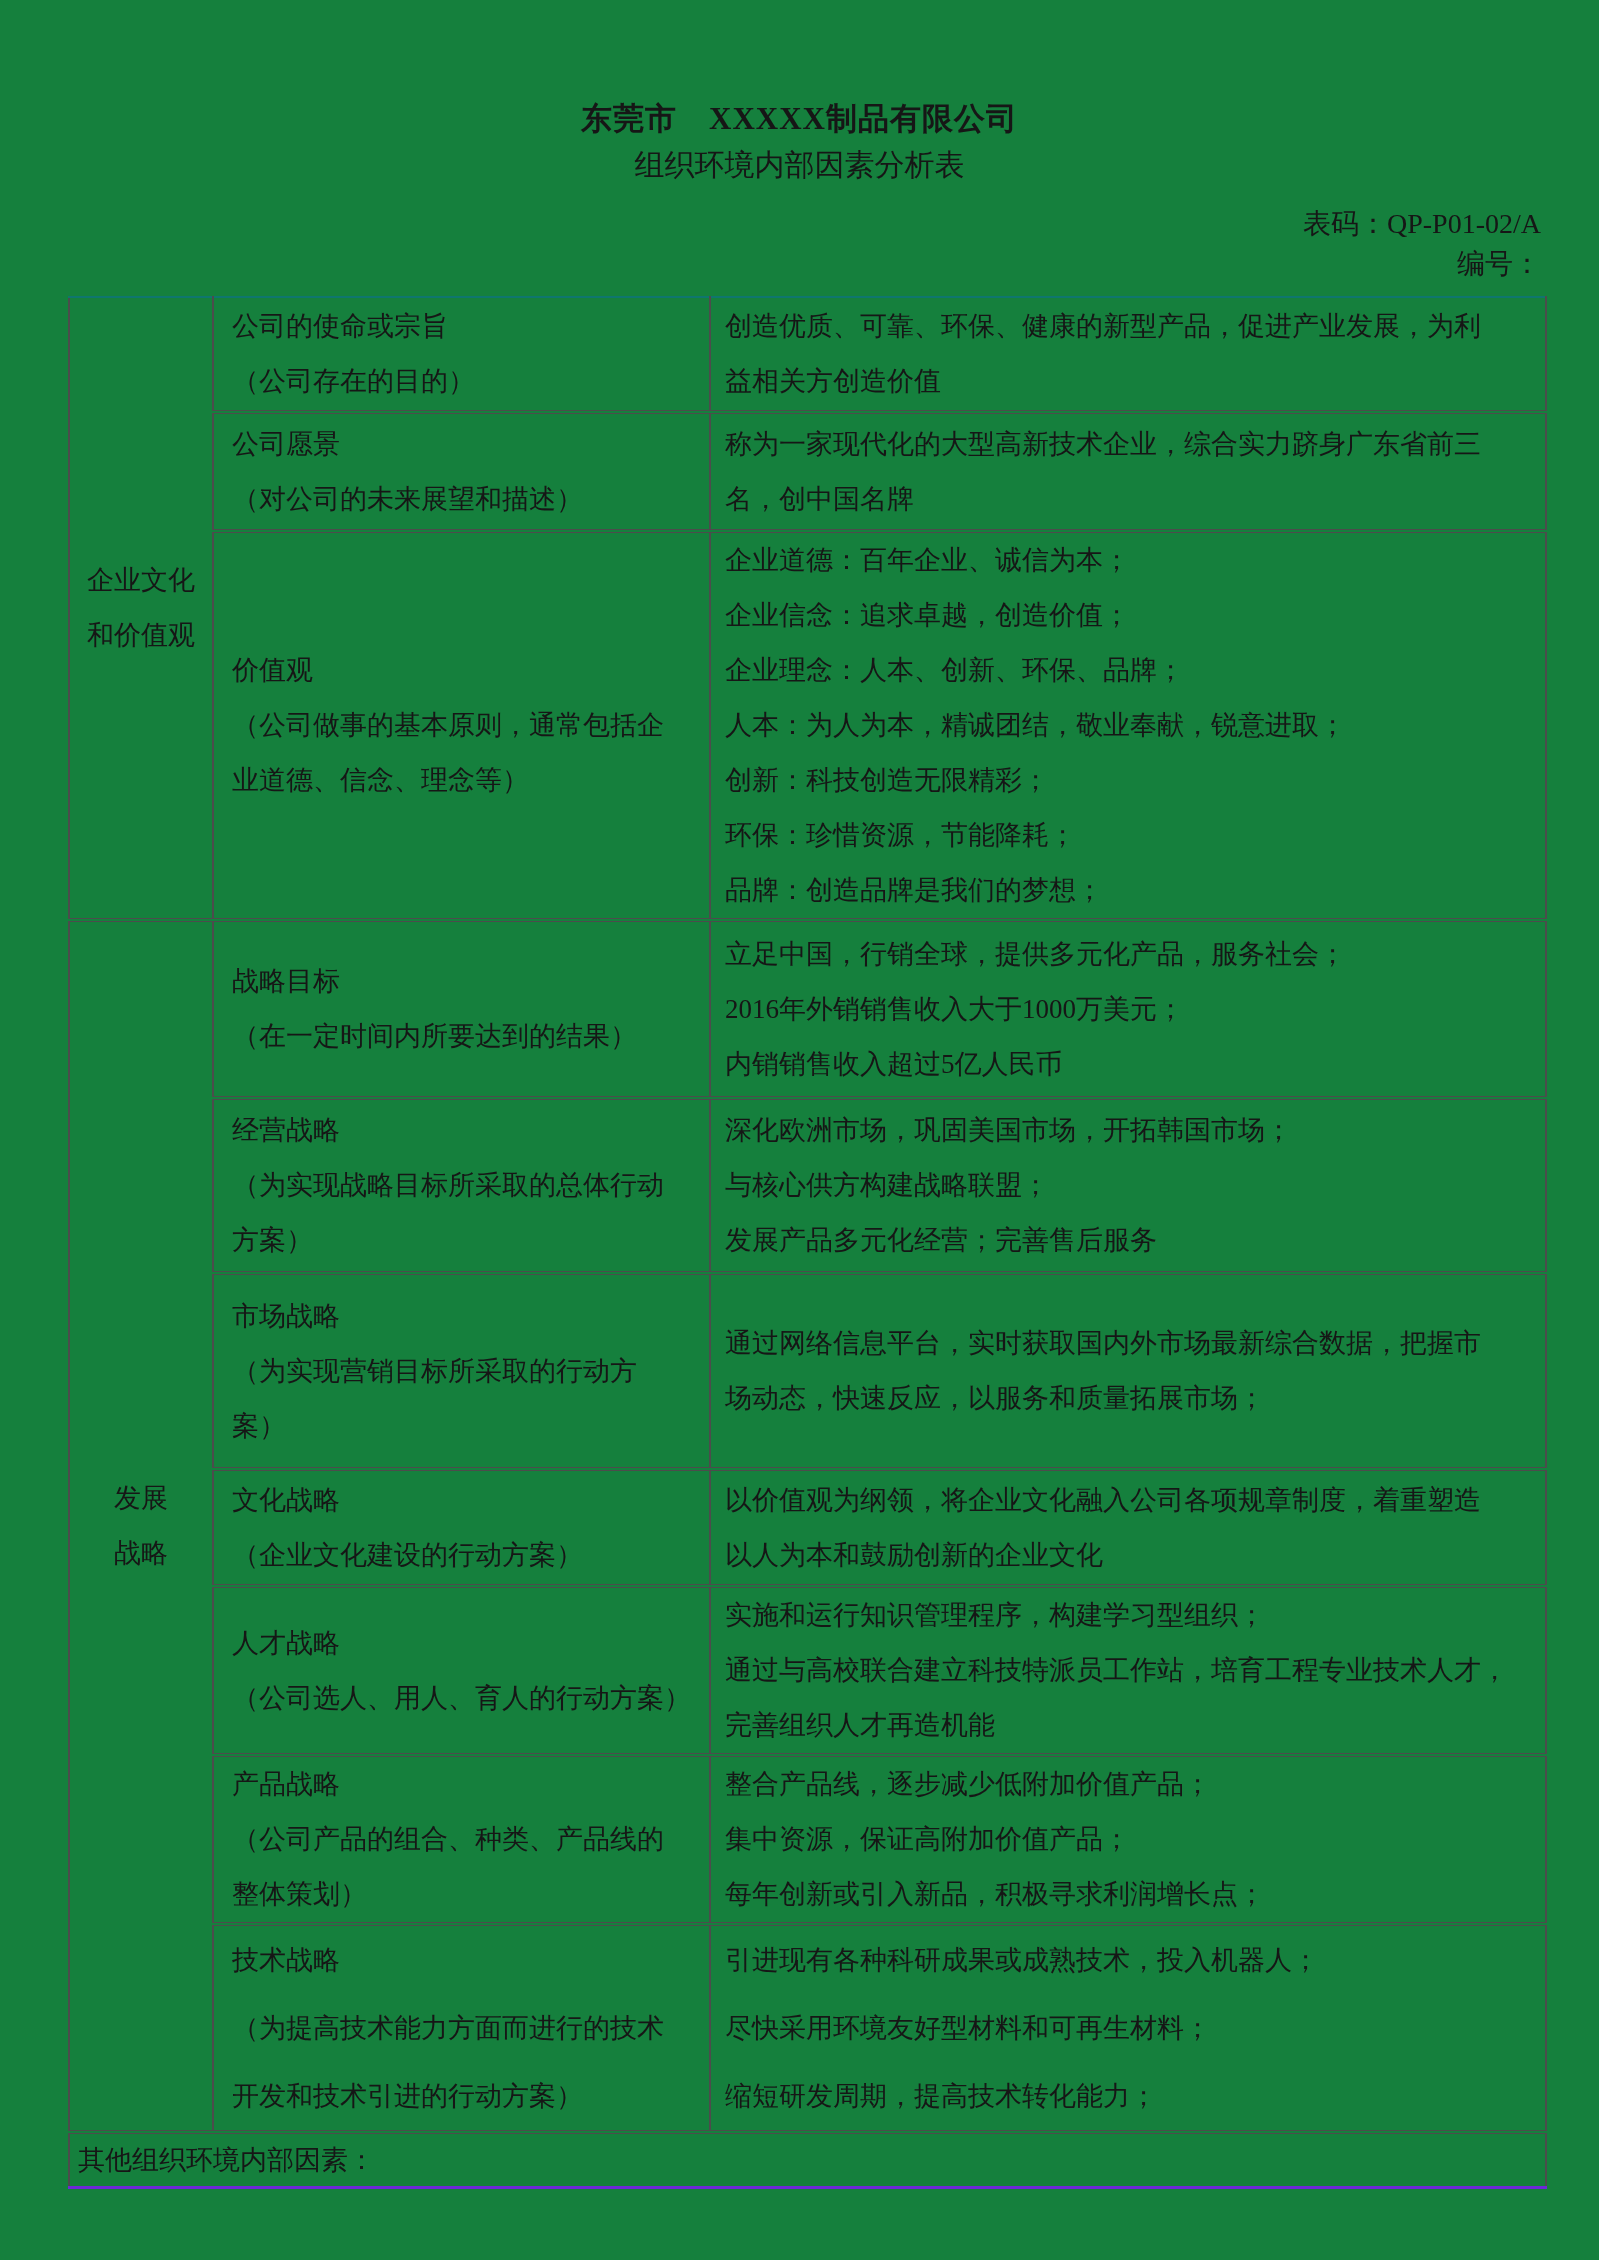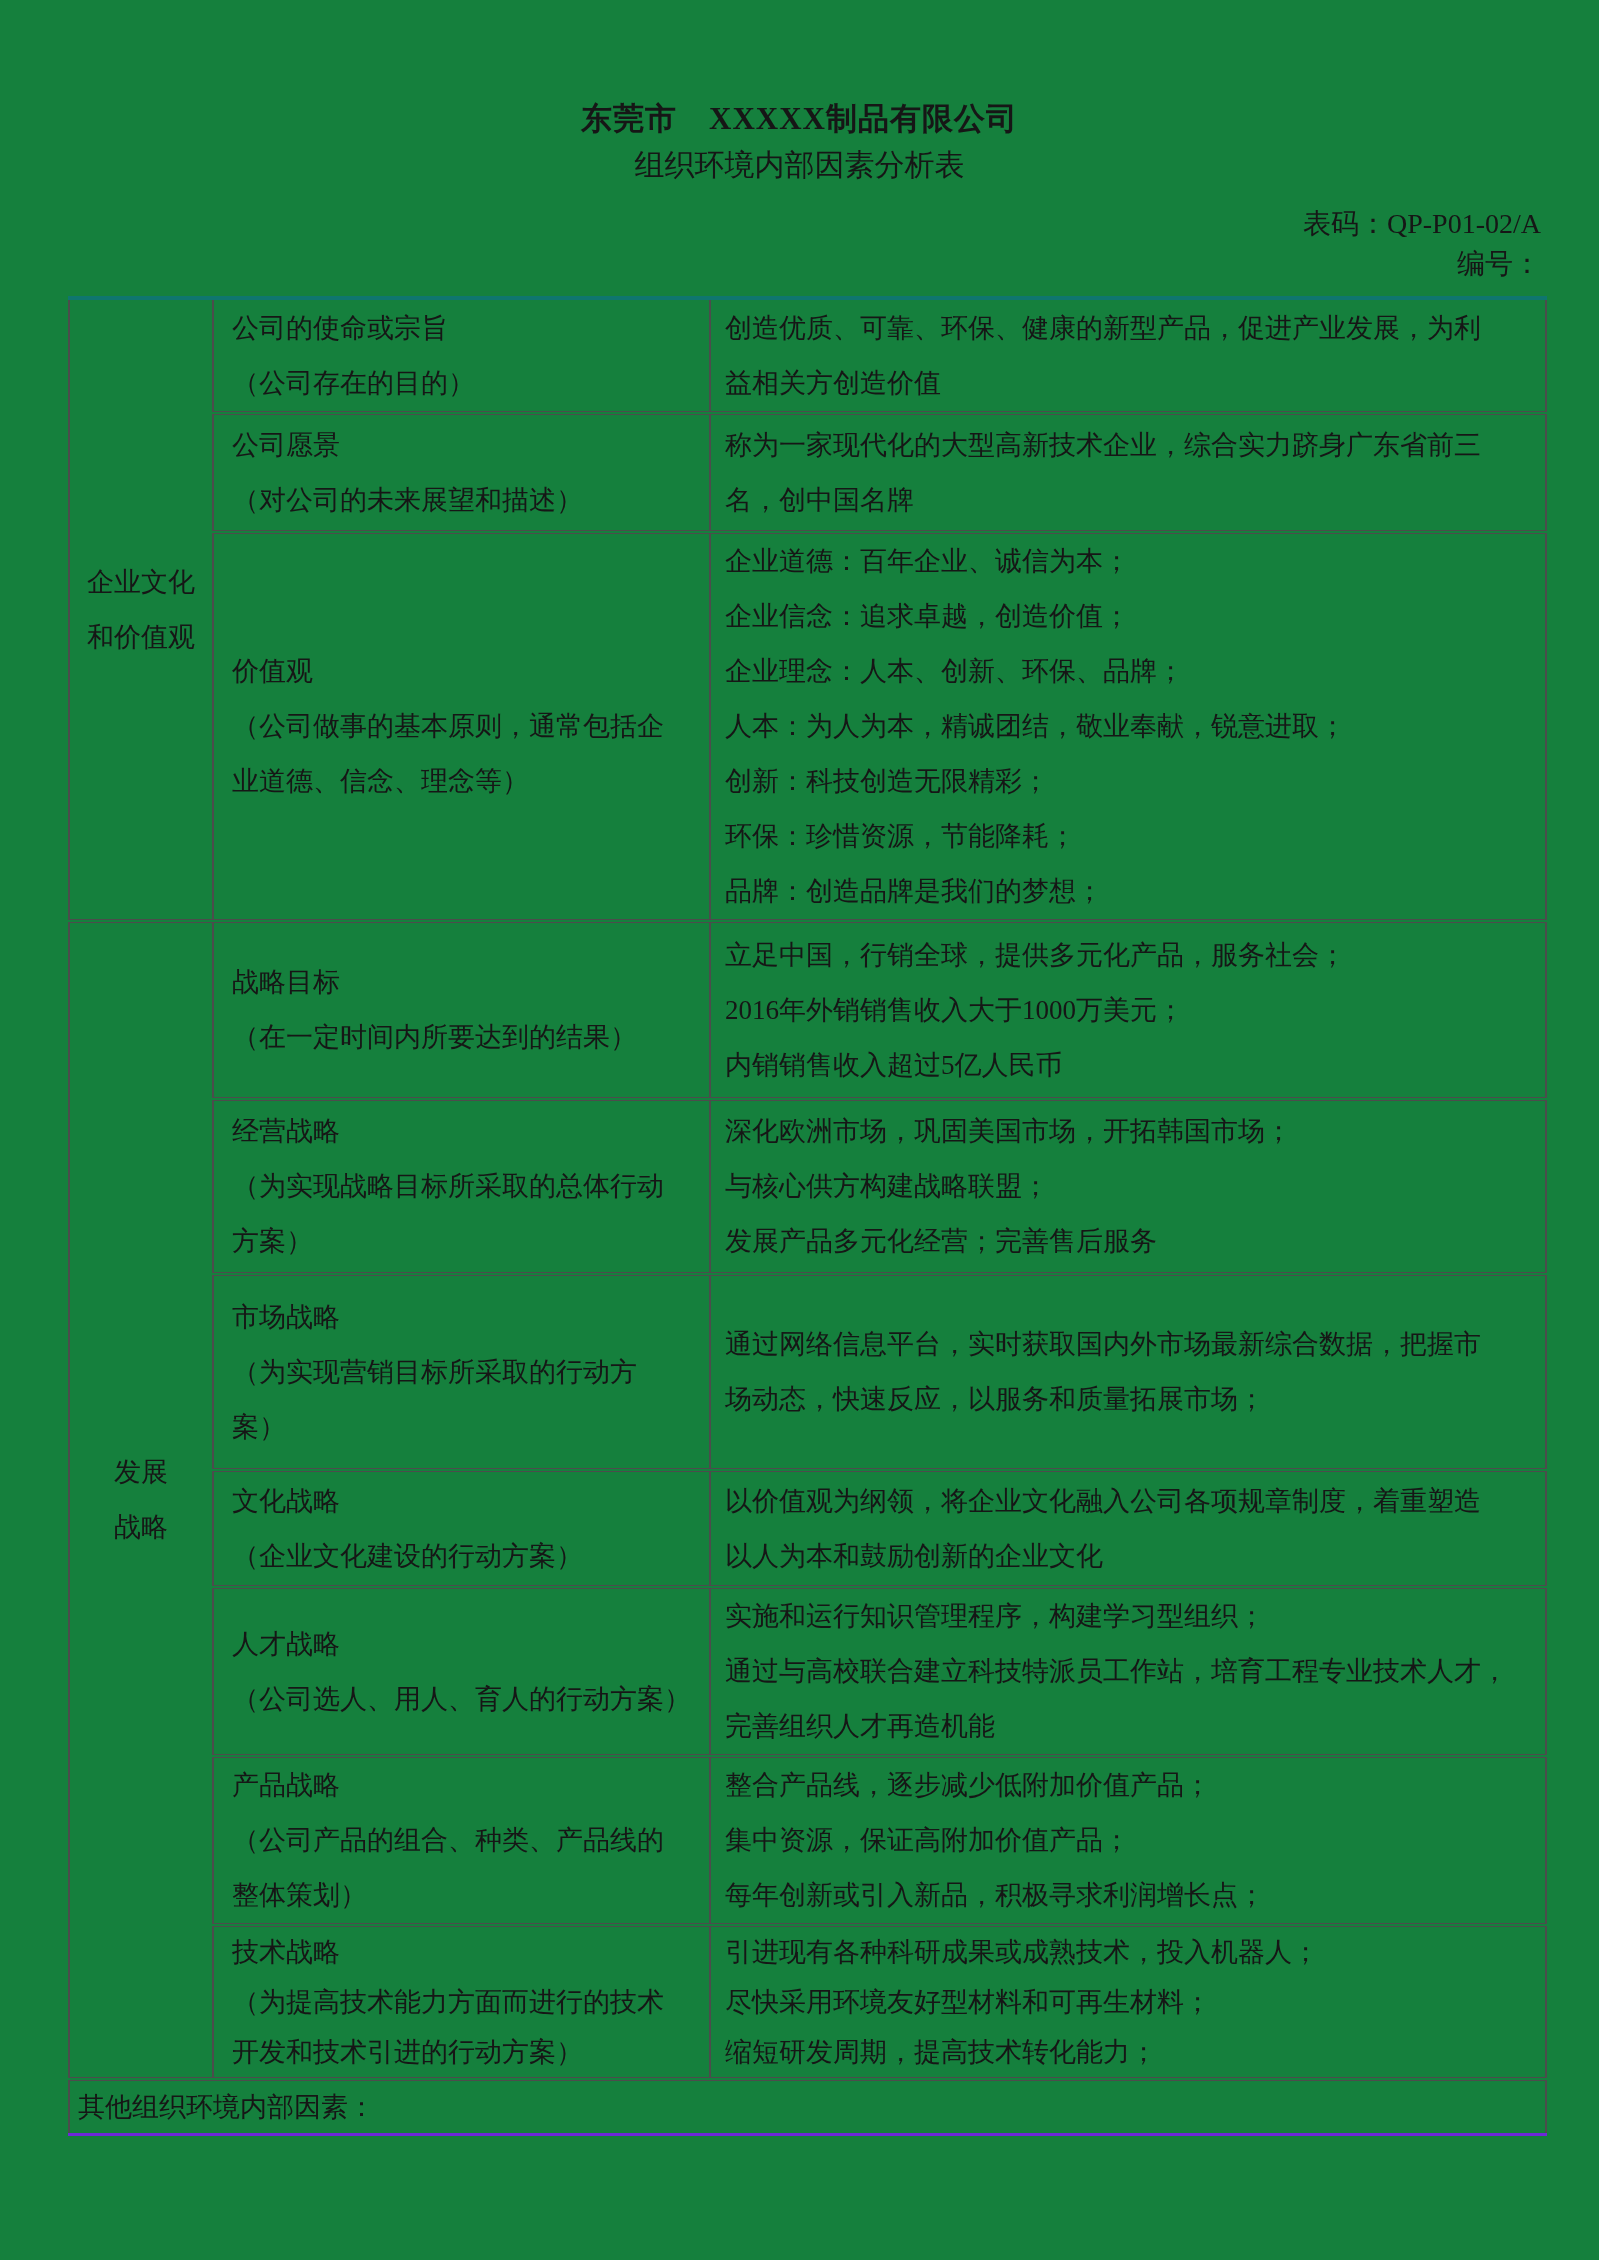--- a/index.html
+++ b/index.html
@@ -16,25 +16,25 @@
     margin:12px 0 0 68px;border-collapse:collapse;table-layout:fixed;width:1477px;
   }
   .doc-table td{
     border:2px solid #4c4c4c;
     border-top:4px double #4c4c4c;
     vertical-align:middle;
     font-size:27px;line-height:55px;
     white-space:pre-line;
     padding:0;
   }
-  .doc-table tr.first-row td{border-top:4px solid #0f766e;margin-top:20px;}
+  .doc-table tr.first-row td{border-top:2px solid #0f766e;margin-top:20px;}
   .doc-table td.section{text-align:center;}
   .doc-table td.term{padding-left:18px;padding-right:4px;}
   .doc-table td.content{padding-left:14px;padding-right:6px;}
-  .doc-table td.lh50{line-height:50px;}
+  .doc-table td.lh50{line-height:68px;}
   .doc-table td.footer-cell{
     padding-left:8px;line-height:50px;border-bottom:3px solid #6d28d9;
   }
 </style>
 </head>
 <body>
 
 <div class="page">
 
   <div class="doc-header">

